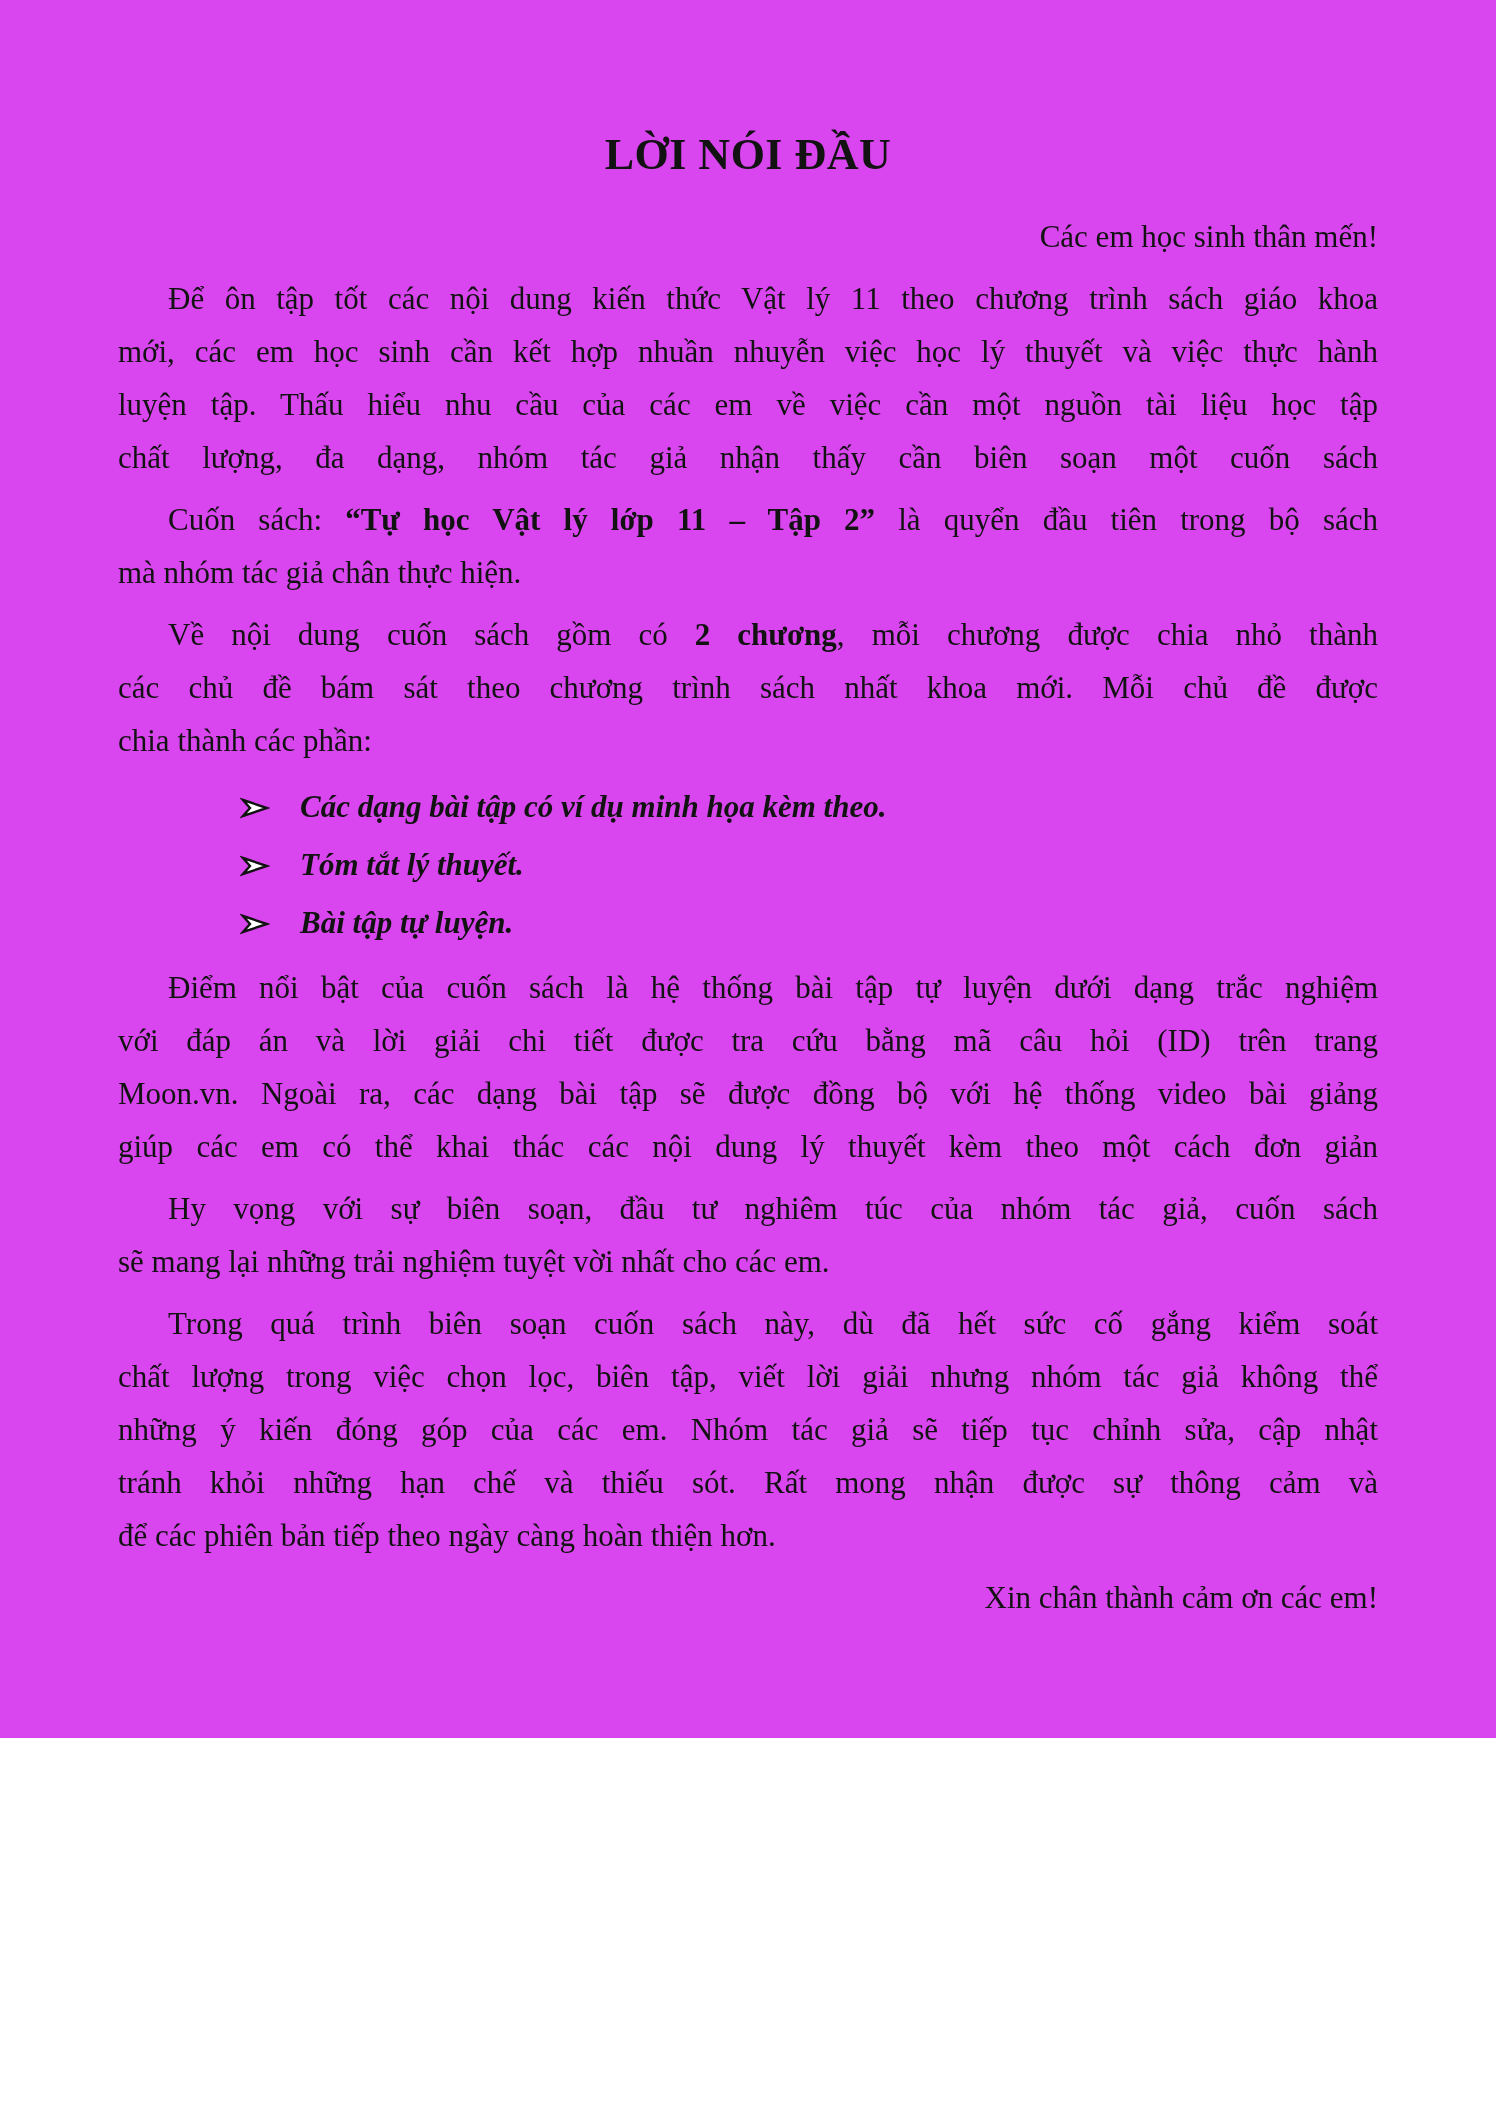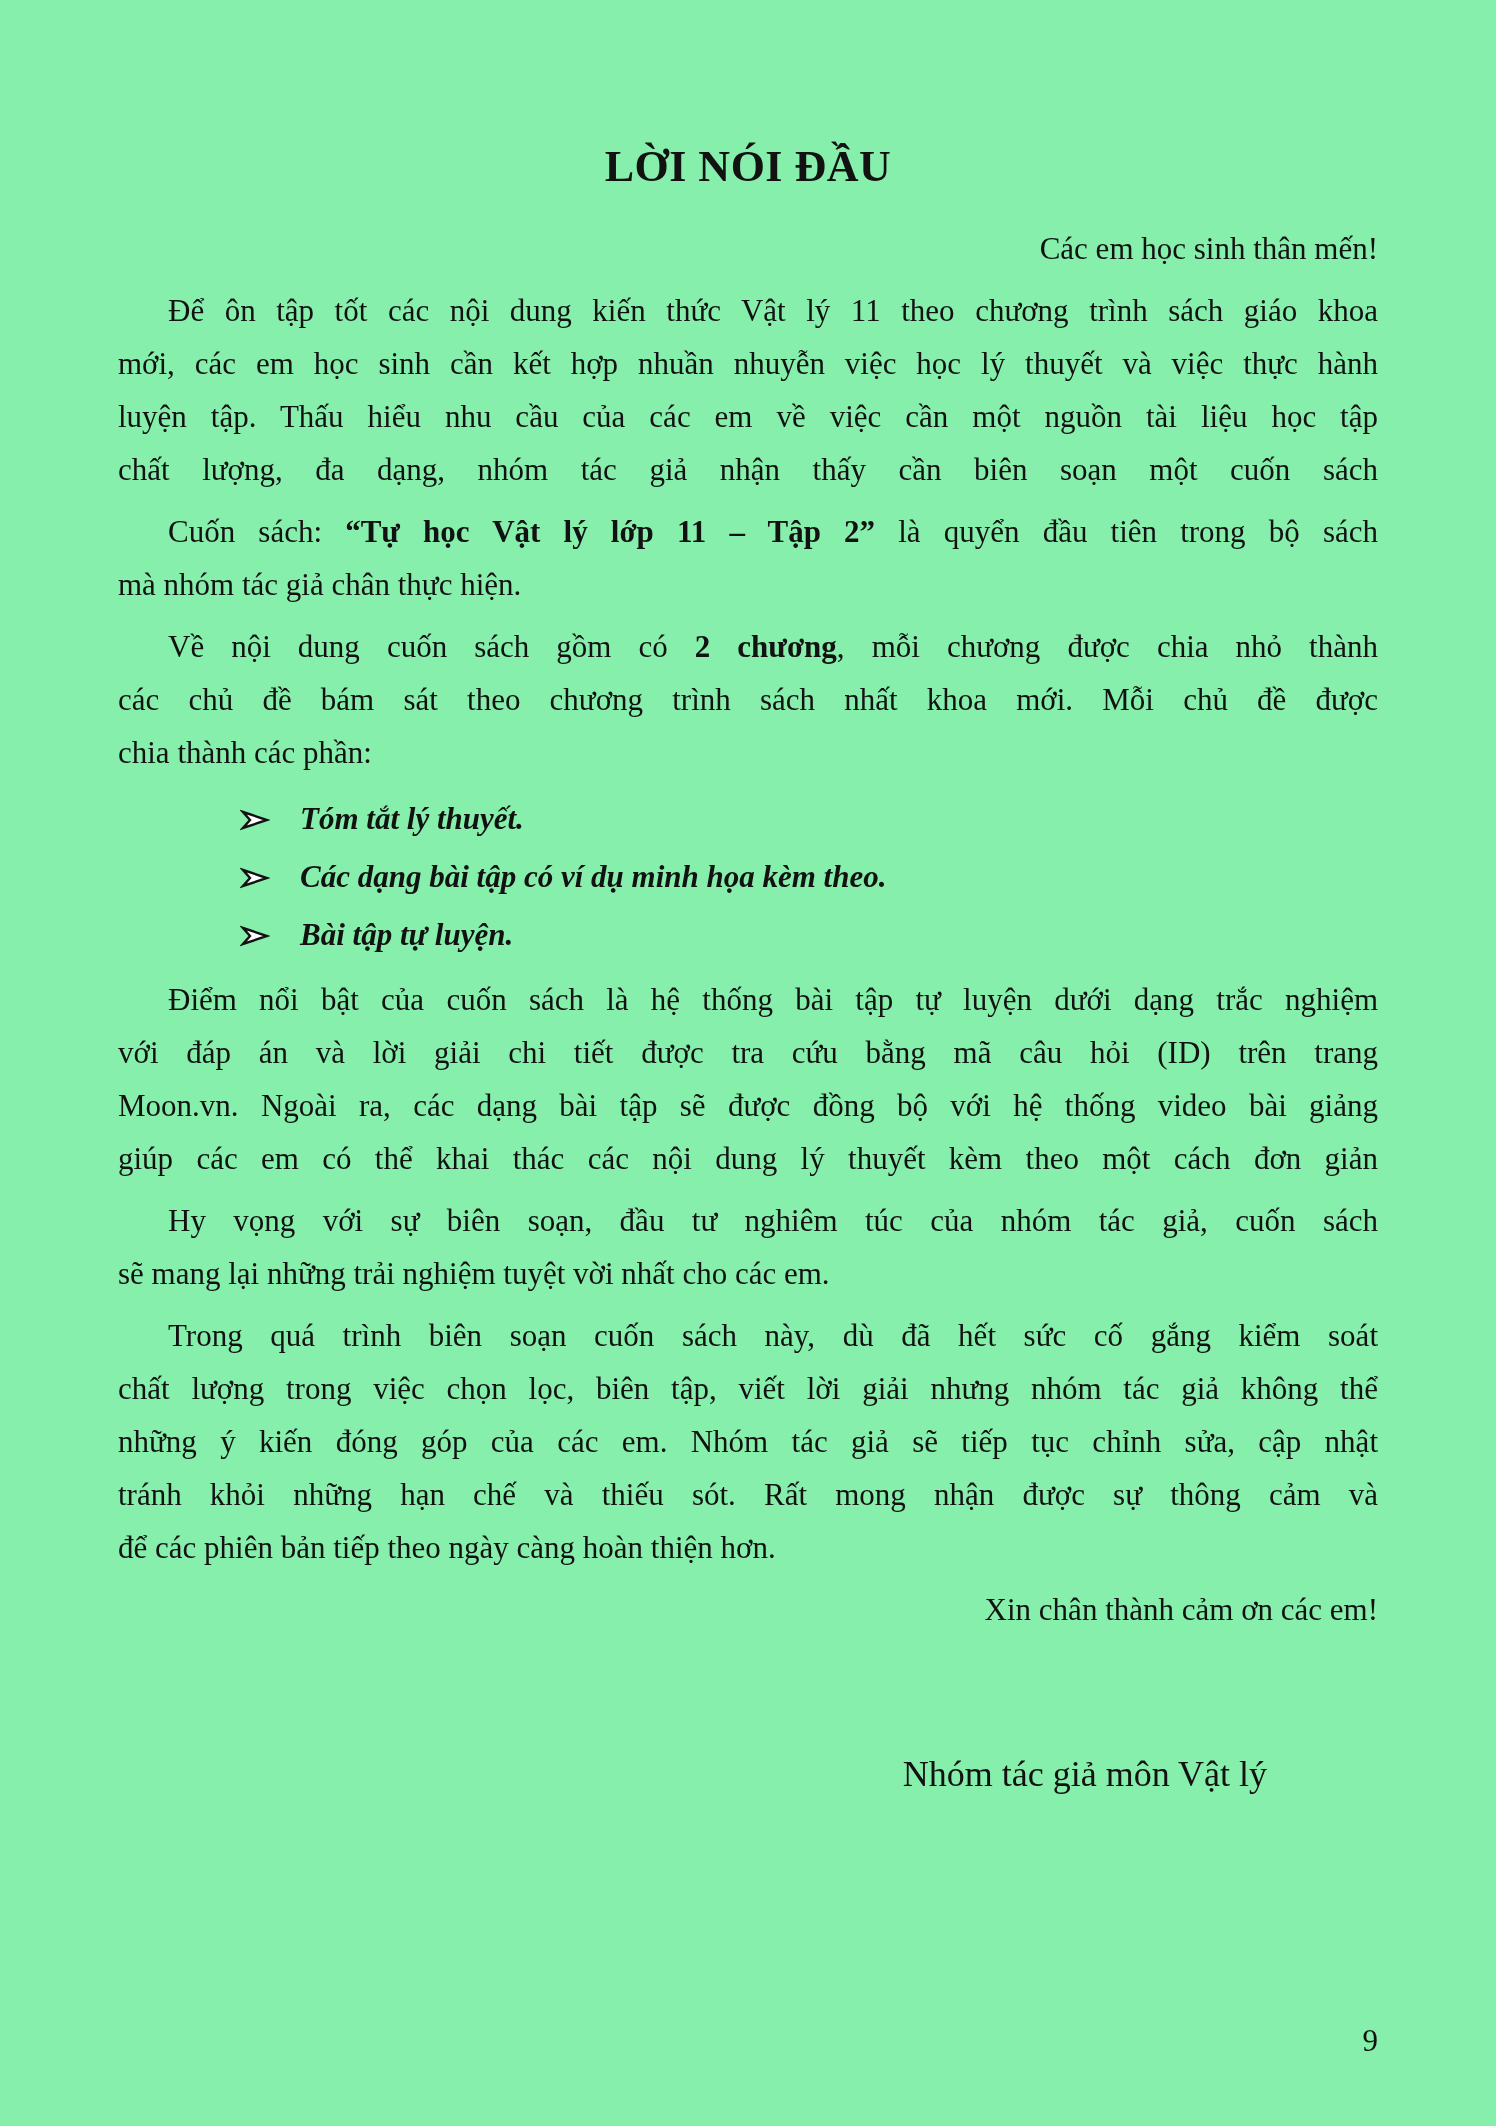--- a/index.html
+++ b/index.html
@@ -3,27 +3,27 @@
 <meta charset="utf-8">
 <style>
   html, body {
     margin: 0;
     padding: 0;
     background: #ffffff;
   }
   .page {
     position: relative;
     width: 1496px;
-    height: 2126px;
+    height: 1738px;
     margin: 0 auto;
-    background: #86efac;
+    background: #d946ef;
     color: #121212;
     font-family: "Liberation Serif", "DejaVu Serif", serif;
     box-sizing: border-box;
-    padding: 12px 118px;
+    padding: 0 118px;
     overflow: hidden;
   }
   .title {
     margin-top: 124px;
     margin-bottom: 24px;
     text-align: center;
     font-size: 44px;
     font-weight: bold;
     line-height: 62px;
     letter-spacing: 0.5px;
@@ -100,24 +100,24 @@
         <div class="line">mà nhóm tác giả chân thực hiện.</div>
       </div>
       <div class="para">
         <div class="line j in">Về nội dung cuốn sách gồm có <b>2 chương</b>, mỗi chương được chia nhỏ thành</div>
         <div class="line j">các chủ đề bám sát theo chương trình sách nhất khoa mới. Mỗi chủ đề được</div>
         <div class="line">chia thành các phần:</div>
       </div>
       <div class="bullet-list">
         <div class="bullet-line"><span class="bullet-icon"><svg width="30" height="22" viewBox="0 0 30 22">
               <path d="M3 3 L27 11 L3 19 L10 11 Z" fill="#ffffff" stroke="#121212" stroke-width="2.4" stroke-linejoin="miter"></path>
-            </svg></span><span class="bullet-text">Tóm tắt lý thuyết.</span></div>
+            </svg></span><span class="bullet-text">Các dạng bài tập có ví dụ minh họa kèm theo.</span></div>
         <div class="bullet-line"><span class="bullet-icon"><svg width="30" height="22" viewBox="0 0 30 22">
               <path d="M3 3 L27 11 L3 19 L10 11 Z" fill="#ffffff" stroke="#121212" stroke-width="2.4" stroke-linejoin="miter"></path>
-            </svg></span><span class="bullet-text">Các dạng bài tập có ví dụ minh họa kèm theo.</span></div>
+            </svg></span><span class="bullet-text">Tóm tắt lý thuyết.</span></div>
         <div class="bullet-line"><span class="bullet-icon"><svg width="30" height="22" viewBox="0 0 30 22">
               <path d="M3 3 L27 11 L3 19 L10 11 Z" fill="#ffffff" stroke="#121212" stroke-width="2.4" stroke-linejoin="miter"></path>
             </svg></span><span class="bullet-text">Bài tập tự luyện.</span></div>
       </div>
       <div class="para">
         <div class="line j in">Điểm nổi bật của cuốn sách là hệ thống bài tập tự luyện dưới dạng trắc nghiệm</div>
         <div class="line j">với đáp án và lời giải chi tiết được tra cứu bằng mã câu hỏi (ID) trên trang</div>
         <div class="line j">Moon.vn. Ngoài ra, các dạng bài tập sẽ được đồng bộ với hệ thống video bài giảng</div>
         <div class="line j">giúp các em có thể khai thác các nội dung lý thuyết kèm theo một cách đơn giản</div>
       </div>

